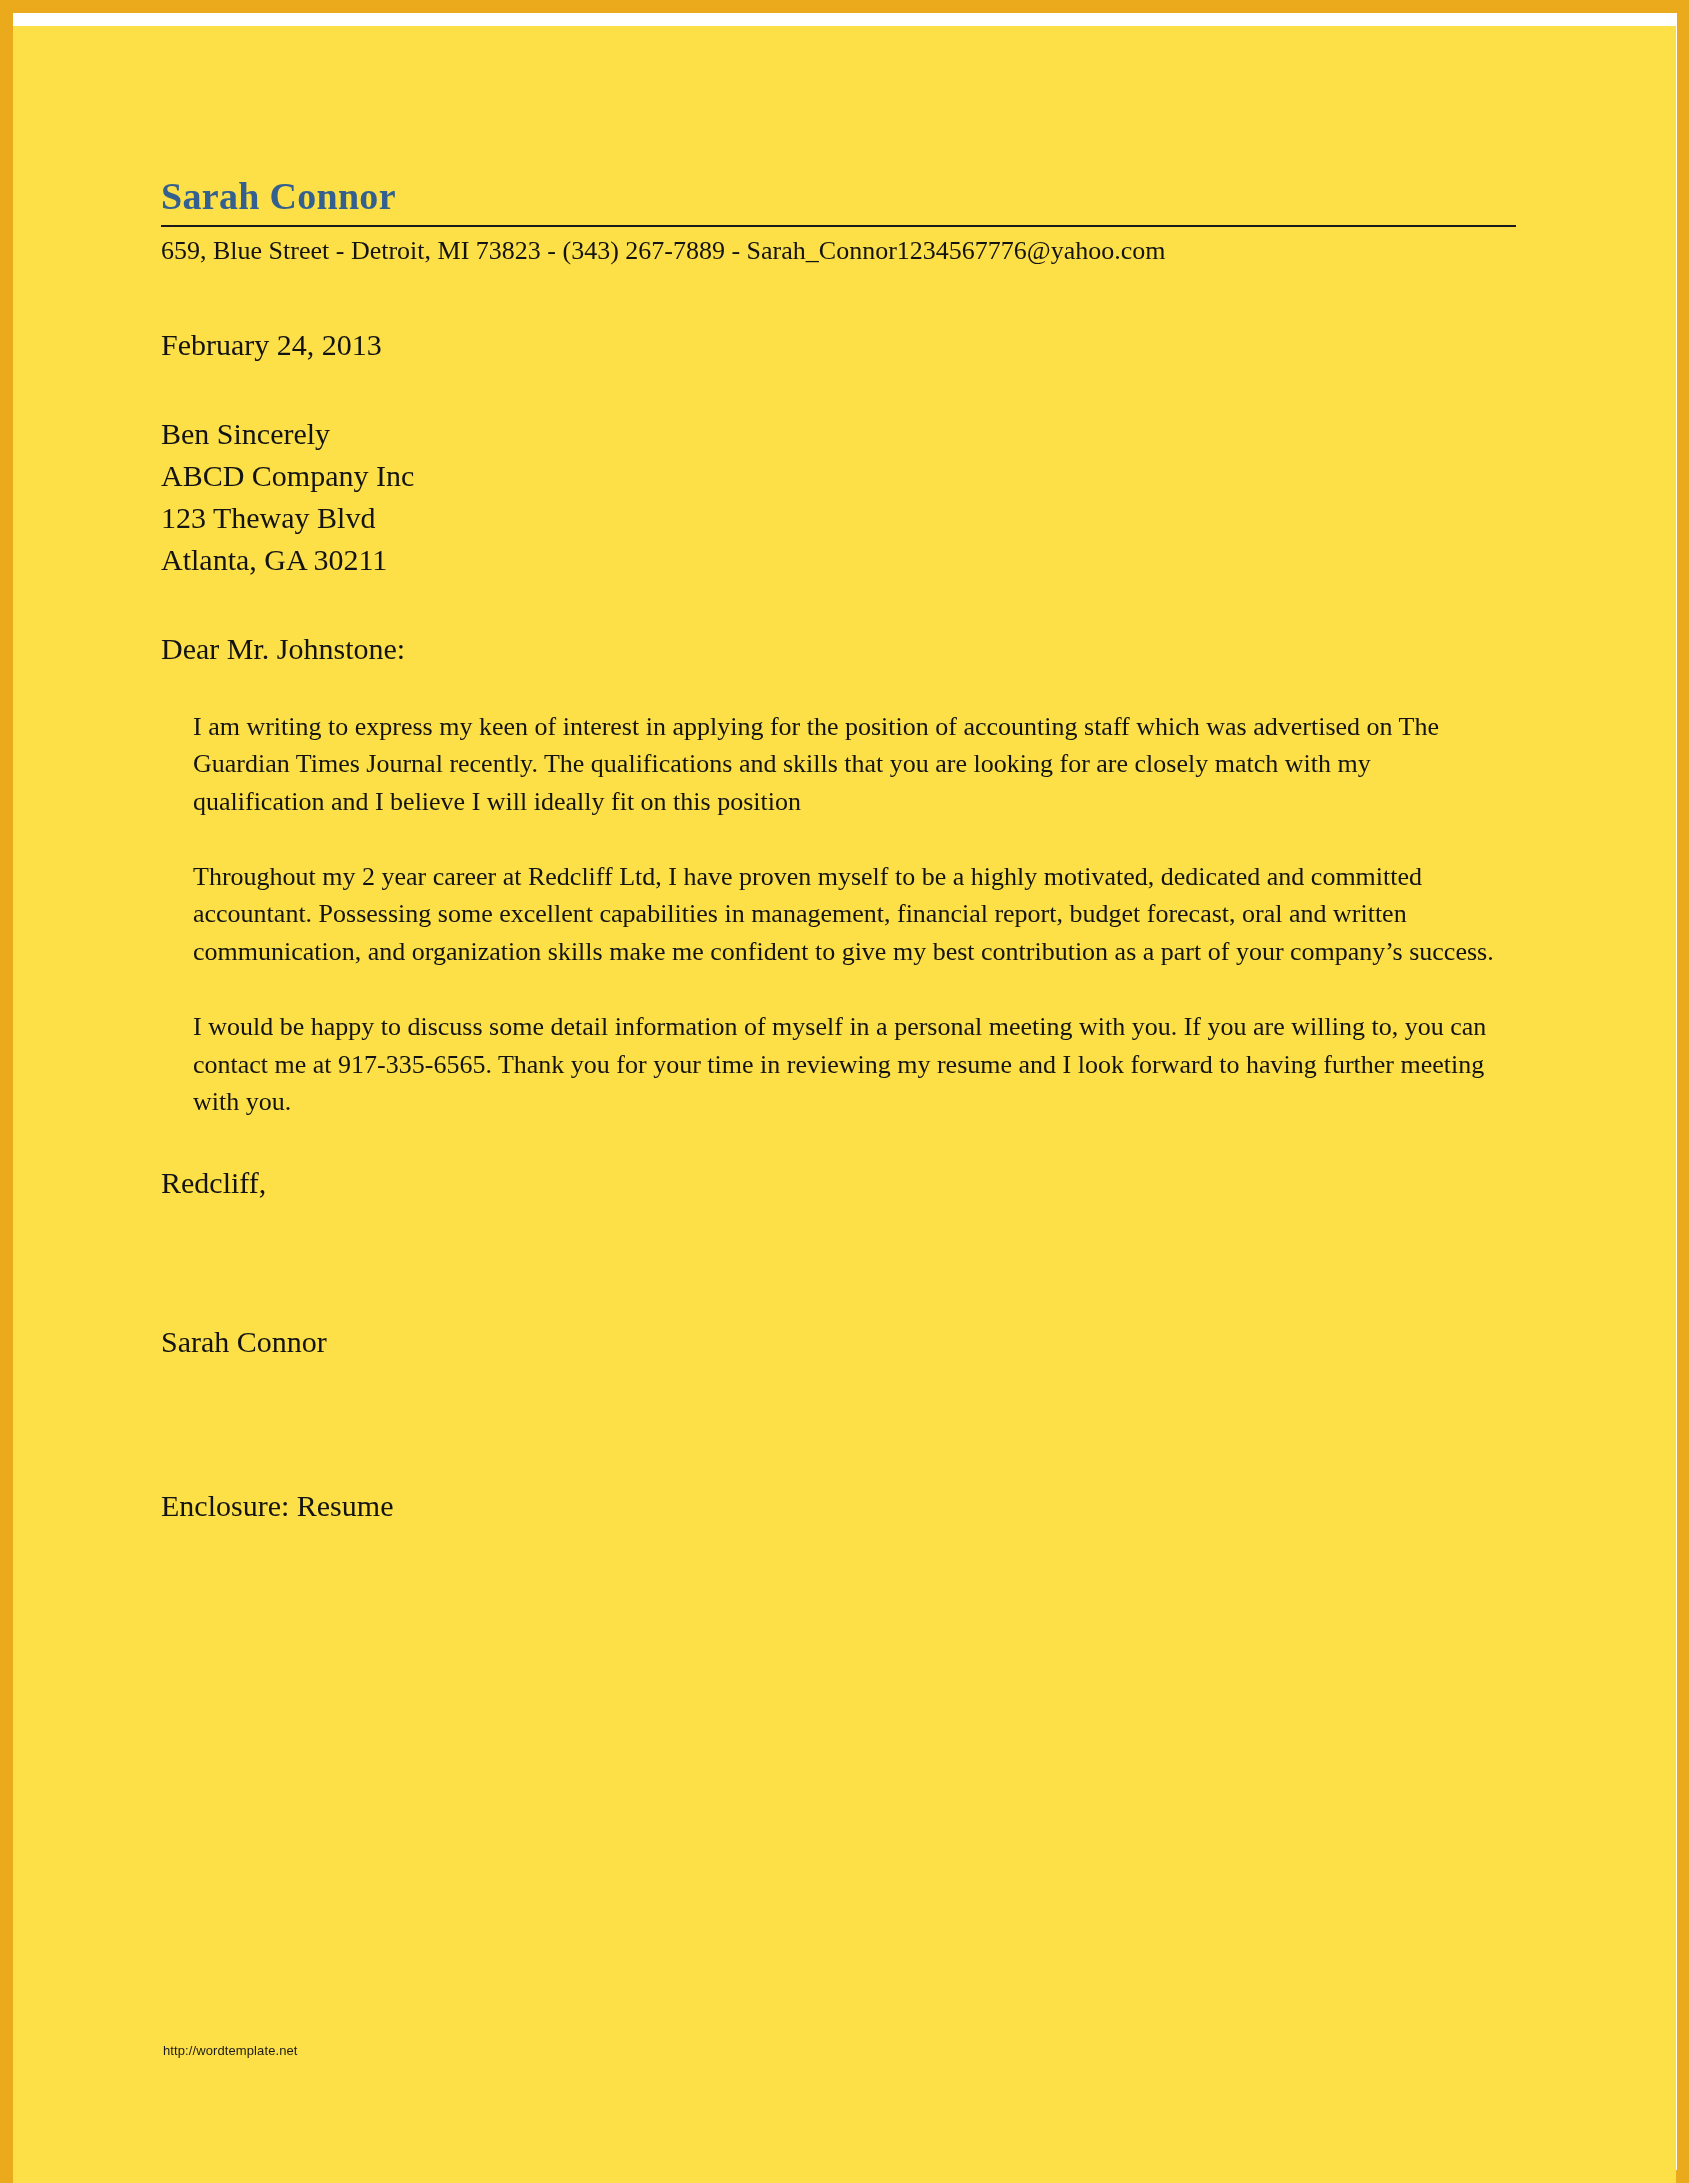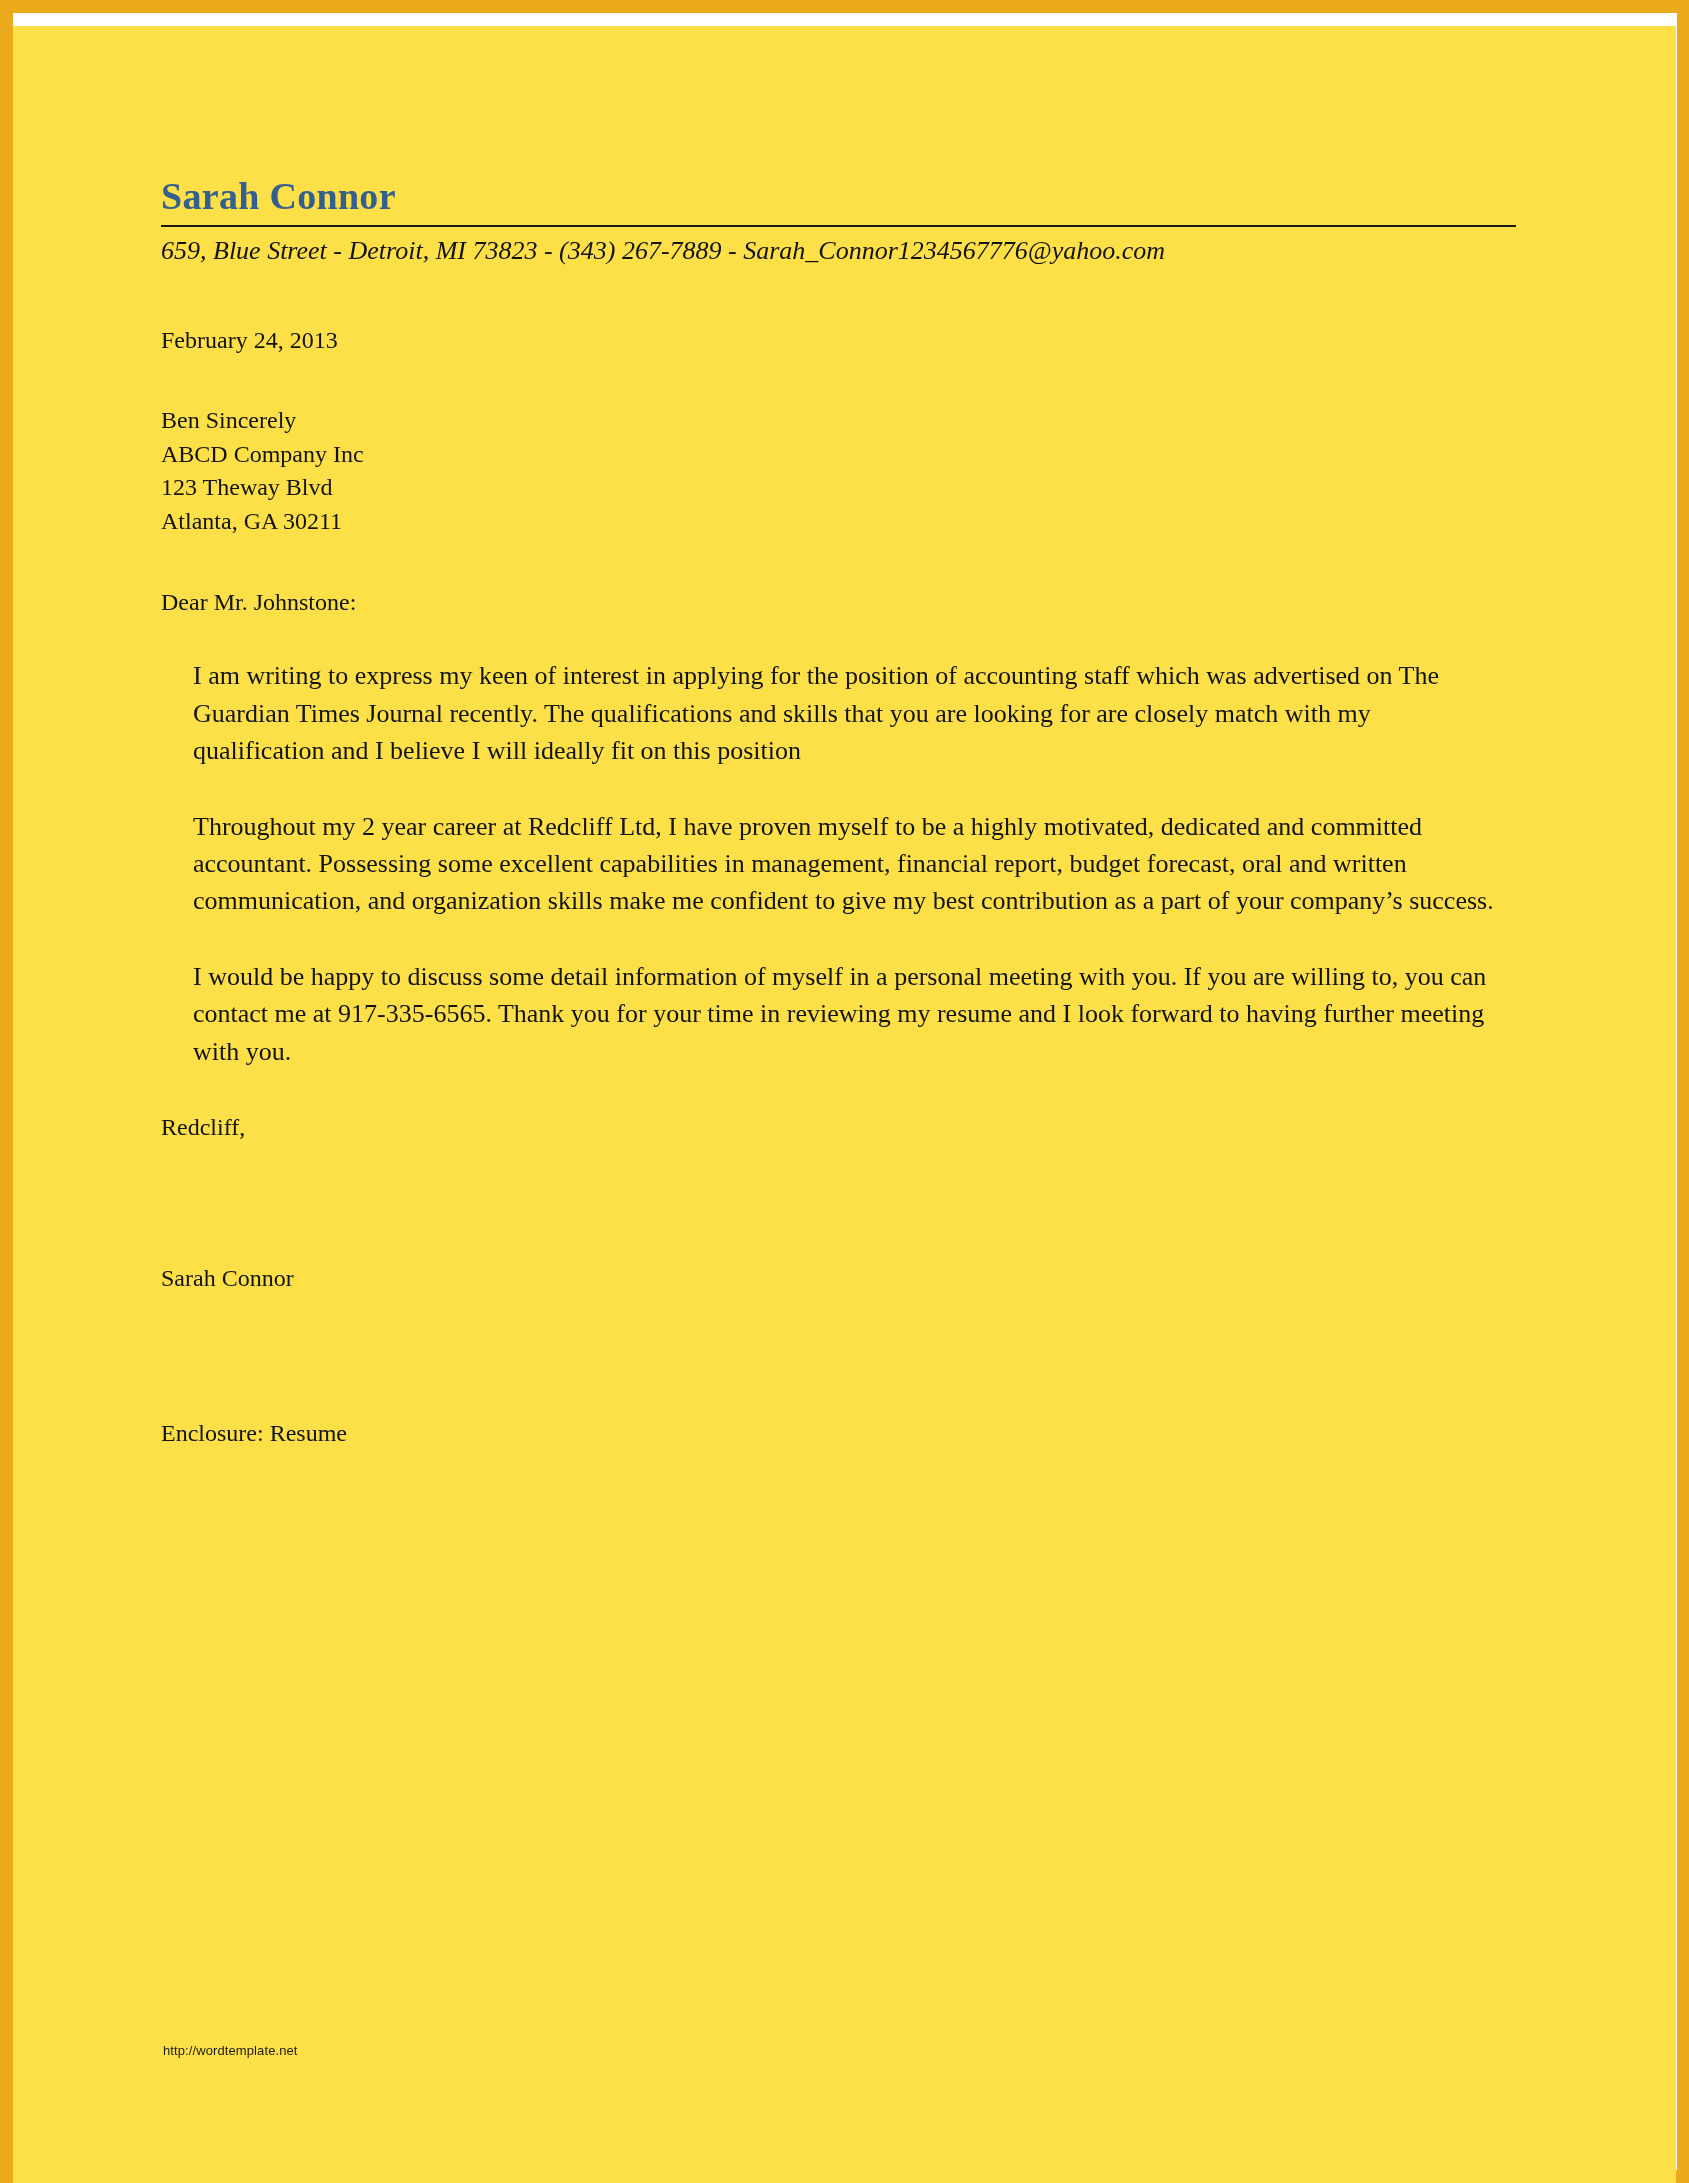--- a/index.html
+++ b/index.html
@@ -62,25 +62,24 @@
     background: #1a1a1a;
     margin: 6.6px 0 0 0;
   }
 
   #letterhead-contact {
     font-size: 26px;
     line-height: 1.22;
     color: #131313;
     margin: 8px 0 0 0;
     white-space: nowrap;
-    font-style: italic;
   }
 
   .block {
-    font-size: 24px;
+    font-size: 30px;
     line-height: 1.40;
     color: #131313;
   }
 
   #date-block { margin-top: 57px; }
 
   #recipient-block { margin-top: 47px; }
   #recipient-block .addr-line { display: block; }
 
   #salutation-block { margin-top: 47px; }

